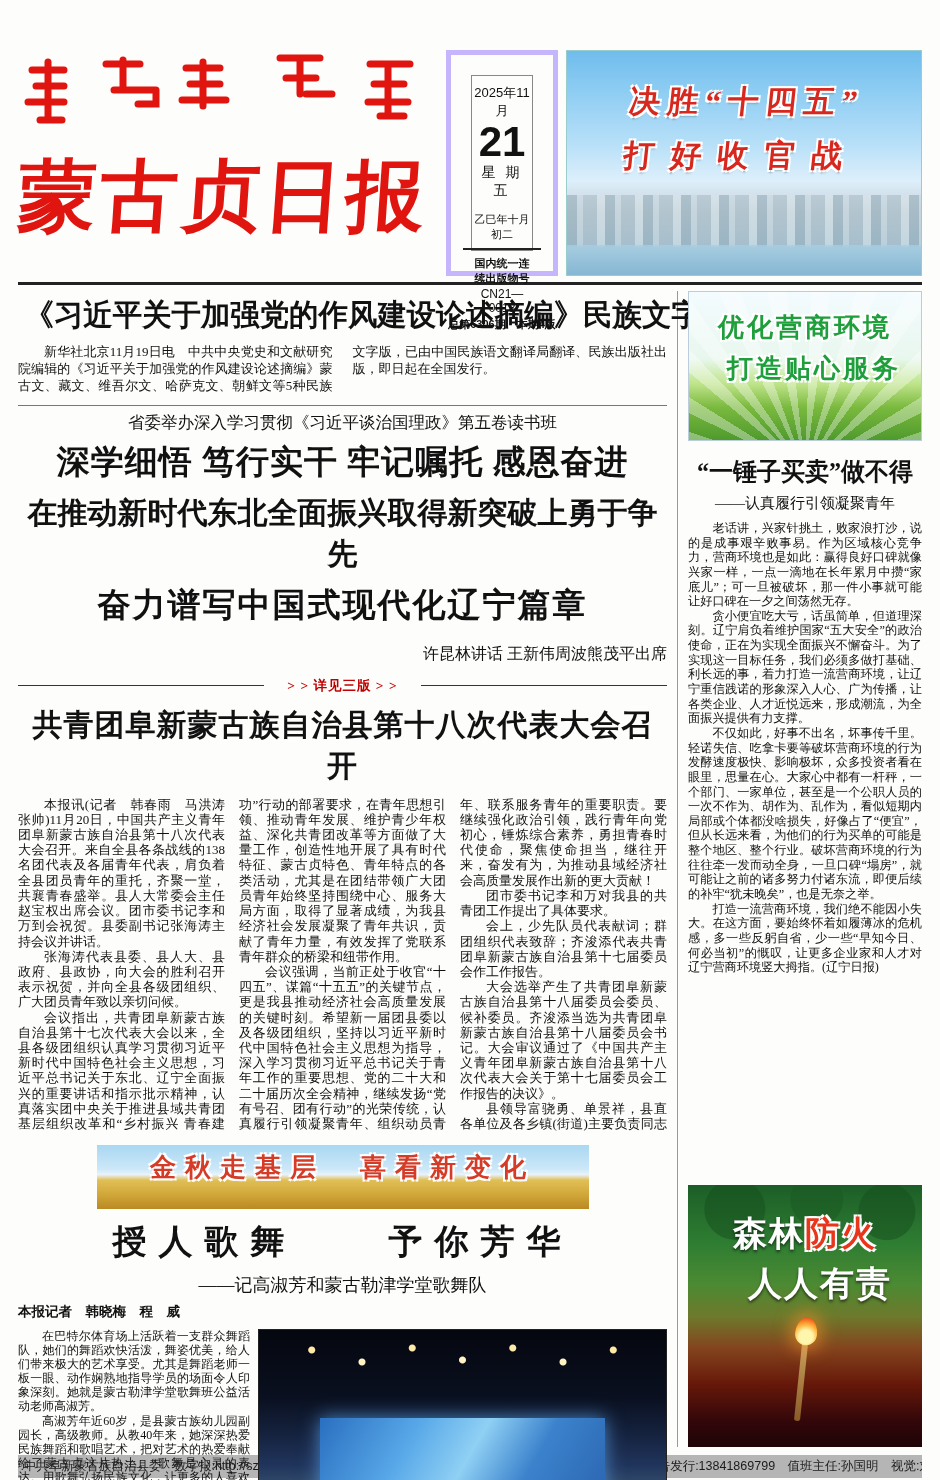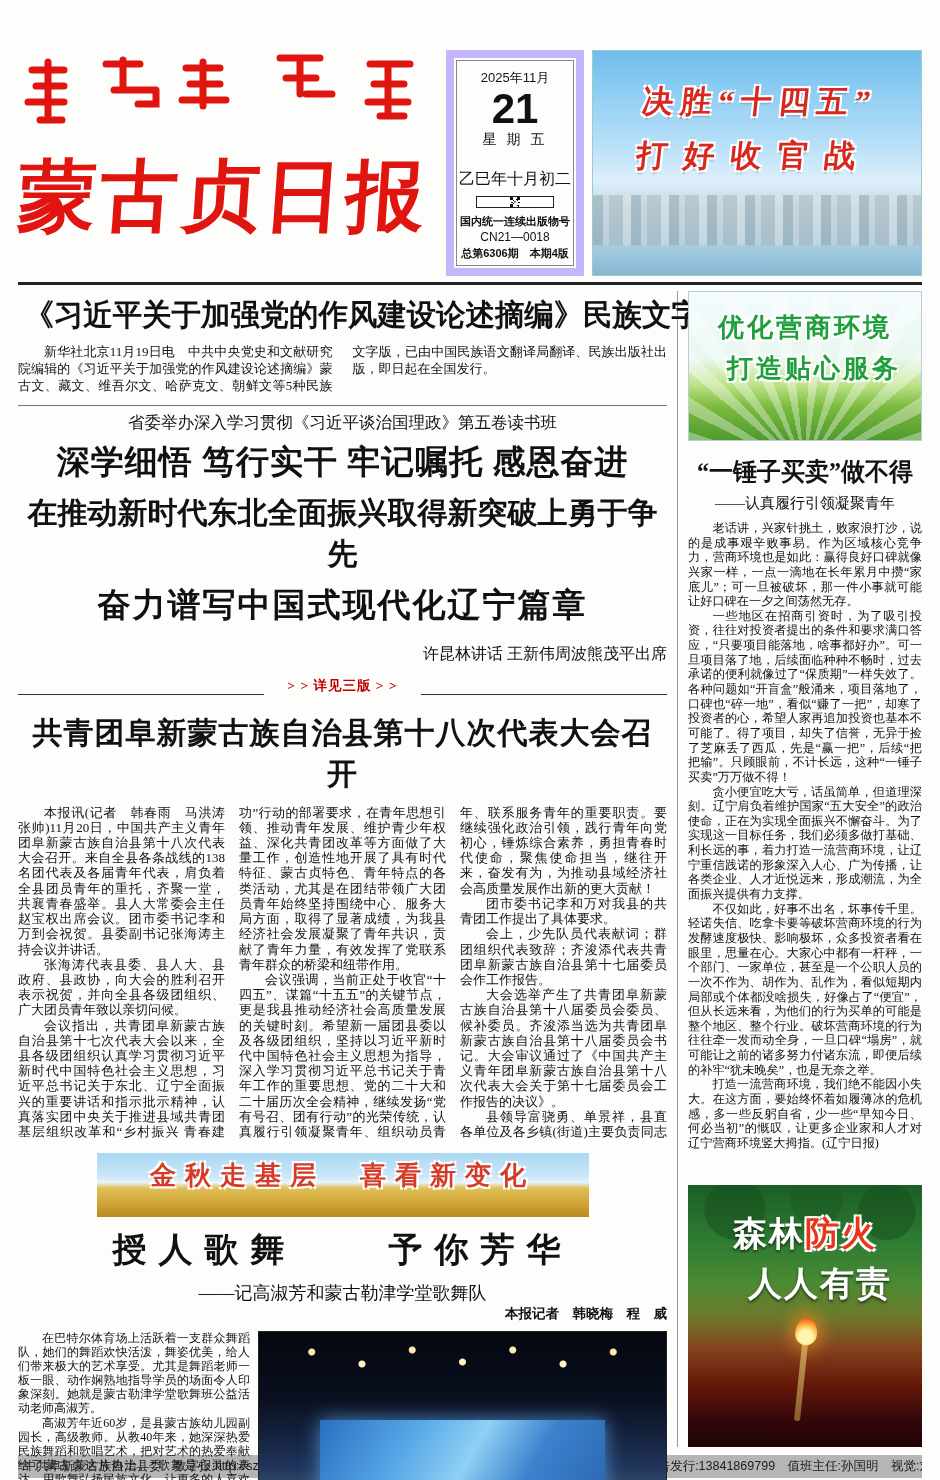--- a/index.html
+++ b/index.html
@@ -6,28 +6,28 @@
   html,body { width:940px; height:1480px; background:#fdfdfb; overflow:hidden;
     font-family:"Liberation Serif","DejaVu Serif",serif; color:#111; }
   .page { width:940px; height:1480px; padding:50px 18px 0 18px; position:relative; }
 
   
   .masthead { display:flex; height:226px; gap:8px; }
   .brand { width:420px; position:relative; }
   .mongol { width:410px; height:84px; }
   .paper-title { font-size:78px; font-weight:bold; color:#e0150f; letter-spacing:4px;
     transform:skewX(-4deg); line-height:1.5; white-space:nowrap; }
-  .datebox { width:138px; border:8px solid #c4b5fd; padding:2px; }
+  .datebox { width:112px; border:5px solid #c4b5fd; padding:20px; }
   .datebox .inner { border:1px solid #888; height:100%; padding:8px 2px 4px 2px;
     display:flex; flex-direction:column; align-items:center; text-align:center;
     font-family:"Liberation Sans",sans-serif; }
   .d-ym { font-size:13px; }
   .d-day { font-size:42px; line-height:1.05; font-weight:bold; }
   .d-week { font-size:14px; letter-spacing:3px; }
-  .d-lunar { font-size:16px; margin-top:20px;font-family:Liberation Mono, monospace; }
+  .d-lunar { font-size:11px; margin-top:12px;font-family:Liberation Mono, monospace; }
   .qr { margin:6px 0 4px 0; border:1px solid #222; background:#fff; }
   .d-issn-label { font-size:11px; font-weight:bold; margin-top:2px; }
   .d-issn { font-size:12px; margin-top:1px; }
   .d-issue { font-size:11px; font-weight:bold; margin-top:2px; white-space:nowrap; }
   .topbanner { flex:1; position:relative; overflow:hidden; border:1px solid #9cc;
     background:linear-gradient(180deg,#6fbcec 0%,#8ecdf3 18%,#b8e0f8 42%,#ddeffb 58%,
       #cfdde6 66%,#c2d2da 72%,#b9cdd8 78%,#a9c6d6 86%,#9cc0d4 100%); }
   .topbanner .city { position:absolute; left:0; right:0; bottom:28px; height:52px; opacity:.55;
     background:repeating-linear-gradient(90deg,#8fa8b5 0 10px,#c9d8df 10px 16px,#a5b9c4 16px 30px,#d8e4e8 30px 38px); }
   .topbanner .water { position:absolute; left:0; right:0; bottom:0; height:30px;
@@ -52,36 +52,36 @@
   .lead-body { column-count:2; column-gap:20px; font-size:13px; line-height:1.3; }
   .lead-body p, .bodytext p { text-indent:2em; text-align:justify; }
   .thin-rule { border-top:1px solid #777; margin:10px 0 6px 0; }
 
   .kicker { text-align:center; font-size:16.5px; margin:4px 0 6px 0; }
   .rc-h { text-align:center; font-weight:bold; }
   .rc-h1 { font-size:33px; letter-spacing:1px; }
   .rc-h2 { font-size:30px; margin-top:8px; }
   .rc-h3 { font-size:33px; margin-top:8px; letter-spacing:2px; }
   .rc-by { text-align:right; font-size:16px; margin-top:16px; }
-  .more-line { display:flex; align-items:flex-end; gap:23px; margin:12px 0 18px 0; }
+  .more-line { display:flex; align-items:center; gap:23px; margin:12px 0 10px 0; }
   .more-line .bar { flex:1; height:1px; background:#333; }
   .more-line .txt { color:#c00000; font-size:13.5px; font-weight:bold; letter-spacing:1px; }
 
   .yc-hl { text-align:center; font-weight:bold; font-size:30px; letter-spacing:1px; margin:8px 0 10px 0; }
   .yc-body { column-count:3; column-gap:14px; height:338px; overflow:hidden;
     font-size:13px; line-height:1.17; }
 
   .autumn-banner { width:492px; height:64px; margin:10px auto 6px auto; position:relative; overflow:hidden;
     background:linear-gradient(180deg,#a9d7f2 0%,#cde8f8 38%,#e8f3fa 46%,#e0bf56 55%,#d3a93c 75%,#b98a22 100%); }
   .autumn-banner .txt { position:absolute; top:5px; left:0; right:0; text-align:center;
     font-weight:bold; font-size:26px; letter-spacing:9px; color:#d43c28;
     text-shadow:-2px -2px 0 #fff,2px -2px 0 #fff,-2px 2px 0 #fff,2px 2px 0 #fff; }
   .dance-hl { text-align:center; font-weight:bold; font-size:34px; letter-spacing:12px; margin-top:10px; }
   .dance-sub { text-align:center; font-size:18px; margin-top:8px; }
-  .dance-by { text-align:right; font-family:"Liberation Sans",sans-serif; font-size:13.5px; font-weight:bold; margin:0 0 8px 0; }
+  .dance-by { text-align:left; font-family:"Liberation Sans",sans-serif; font-size:13.5px; font-weight:bold; margin:6px 0 8px 0; }
 
   .bottom-row { display:flex; gap:8px; height:262px; }
   .dance-text { width:232px; font-size:12px; line-height:1.18; overflow:hidden; }
 
   .photo { flex:1; position:relative; overflow:hidden; border:1px solid #222;
     background:linear-gradient(180deg,#05070f 0%,#0a1020 26%,#15223e 40%,#20345c 52%,#37536e 62%,#3d4a3c 80%,#333d31 100%); }
   .truss { position:absolute; top:8px; left:6%; right:6%; height:40px;
     background:
       radial-gradient(circle 4px at 8% 30%, #ffe9a8 0 3px, transparent 4px),
       radial-gradient(circle 4px at 22% 60%, #fff3c4 0 3px, transparent 4px),
@@ -288,21 +288,20 @@
           <div class="b1">优化营商环境</div>
           <div class="b2">打造贴心服务</div>
         </div>
       </div>
 
       <div class="biz-hl">“一锤子买卖”做不得</div>
       <div class="biz-sub">——认真履行引领凝聚青年</div>
 
       <div class="biz-body bodytext">
         <p>老话讲，兴家针挑土，败家浪打沙，说的是成事艰辛败事易。作为区域核心竞争力，营商环境也是如此：赢得良好口碑就像兴家一样，一点一滴地在长年累月中攒“家底儿”；可一旦被破坏，那一件小事就可能让好口碑在一夕之间荡然无存。</p>
-        <p>一些地区在招商引资时，为了吸引投资，往往对投资者提出的条件和要求满口答应，“只要项目能落地，啥事都好办”。可一旦项目落了地，后续面临种种不畅时，过去承诺的便利就像过了“保质期”一样失效了。各种问题如“开盲盒”般涌来，项目落地了，口碑也“碎一地”，看似“赚了一把”，却寒了投资者的心，希望人家再追加投资也基本不可能了。得了项目，却失了信誉，无异于捡了芝麻丢了西瓜，先是“赢一把”，后续“把把输”。只顾眼前，不计长远，这种“一锤子买卖”万万做不得！</p>
         <p>贪小便宜吃大亏，话虽简单，但道理深刻。辽宁肩负着维护国家“五大安全”的政治使命，正在为实现全面振兴不懈奋斗。为了实现这一目标任务，我们必须多做打基础、利长远的事，着力打造一流营商环境，让辽宁重信践诺的形象深入人心、广为传播，让各类企业、人才近悦远来，形成潮流，为全面振兴提供有力支撑。</p>
         <p>不仅如此，好事不出名，坏事传千里。轻诺失信、吃拿卡要等破坏营商环境的行为发酵速度极快、影响极坏，众多投资者看在眼里，思量在心。大家心中都有一杆秤，一个部门、一家单位，甚至是一个公职人员的一次不作为、胡作为、乱作为，看似短期内局部或个体都没啥损失，好像占了“便宜”，但从长远来看，为他们的行为买单的可能是整个地区、整个行业。破坏营商环境的行为往往牵一发而动全身，一旦口碑“塌房”，就可能让之前的诸多努力付诸东流，即便后续的补牢“犹未晚矣”，也是无奈之举。</p>
         <p>打造一流营商环境，我们绝不能因小失大。在这方面，要始终怀着如履薄冰的危机感，多一些反躬自省，少一些“早知今日、何必当初”的慨叹，让更多企业家和人才对辽宁营商环境竖大拇指。(辽宁日报)</p>
       </div>
 
       <div class="fire-poster">
         <div class="canopy"></div>
         <div class="fire-txt">
           <div class="l1">
             <span class="w">森林</span><span class="r">防火</span>

